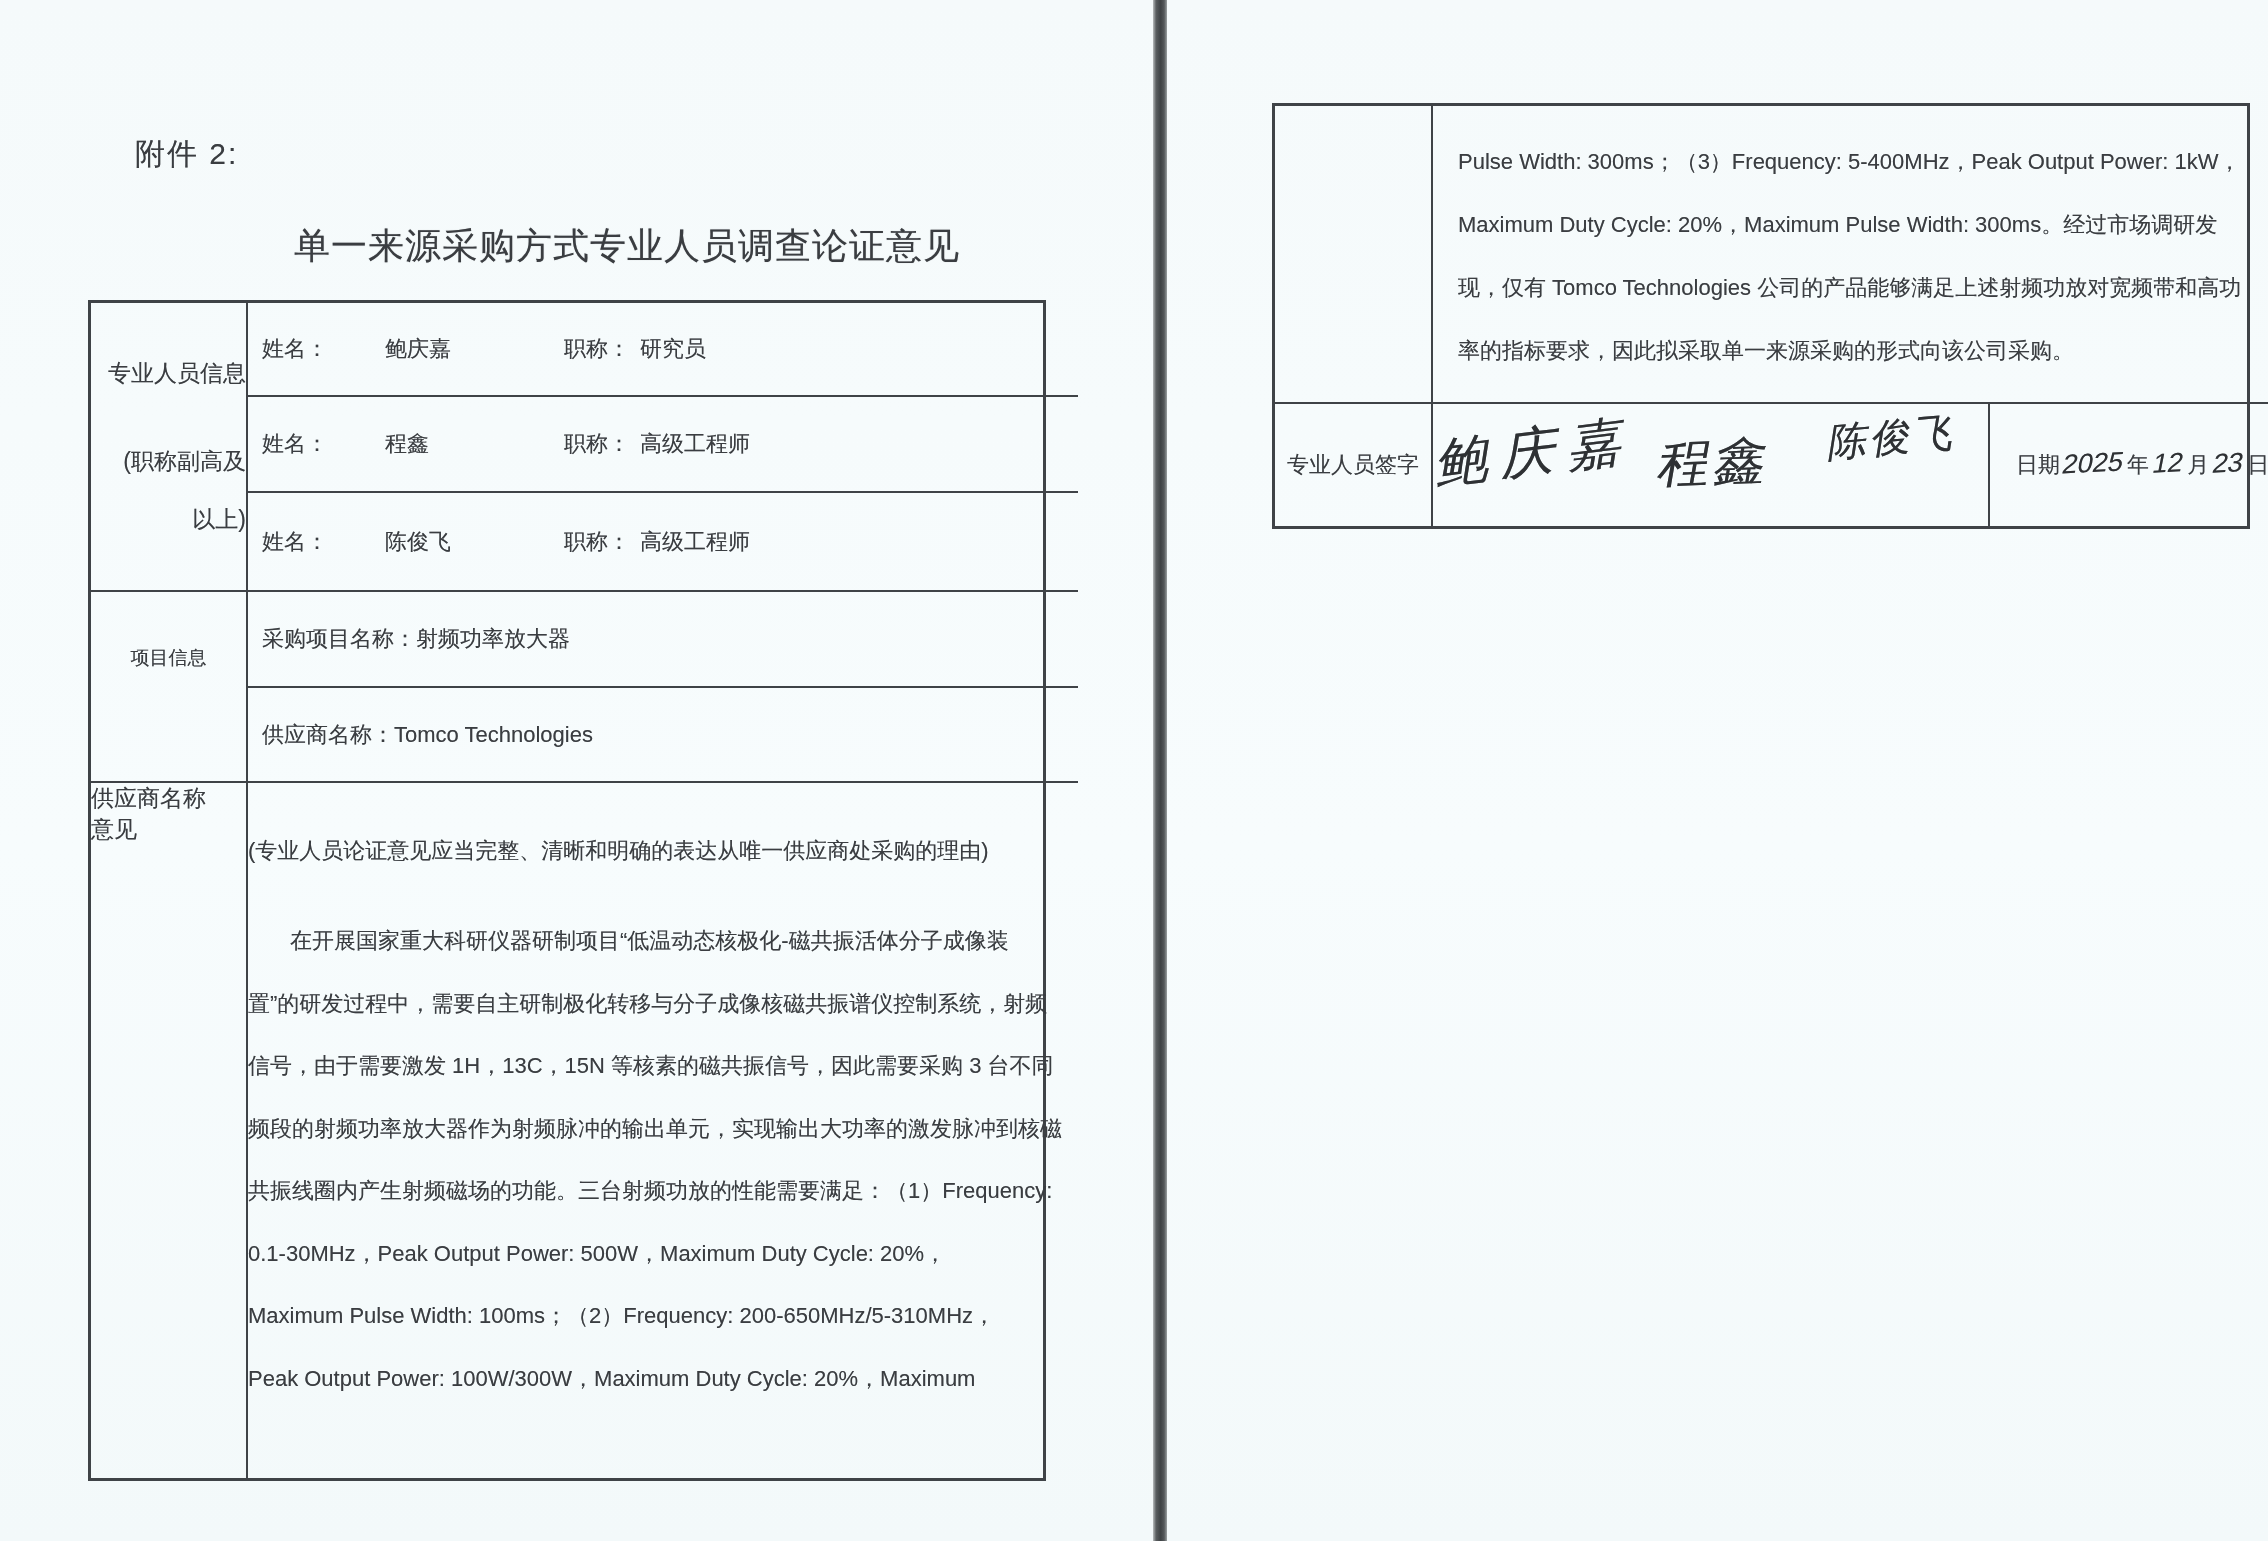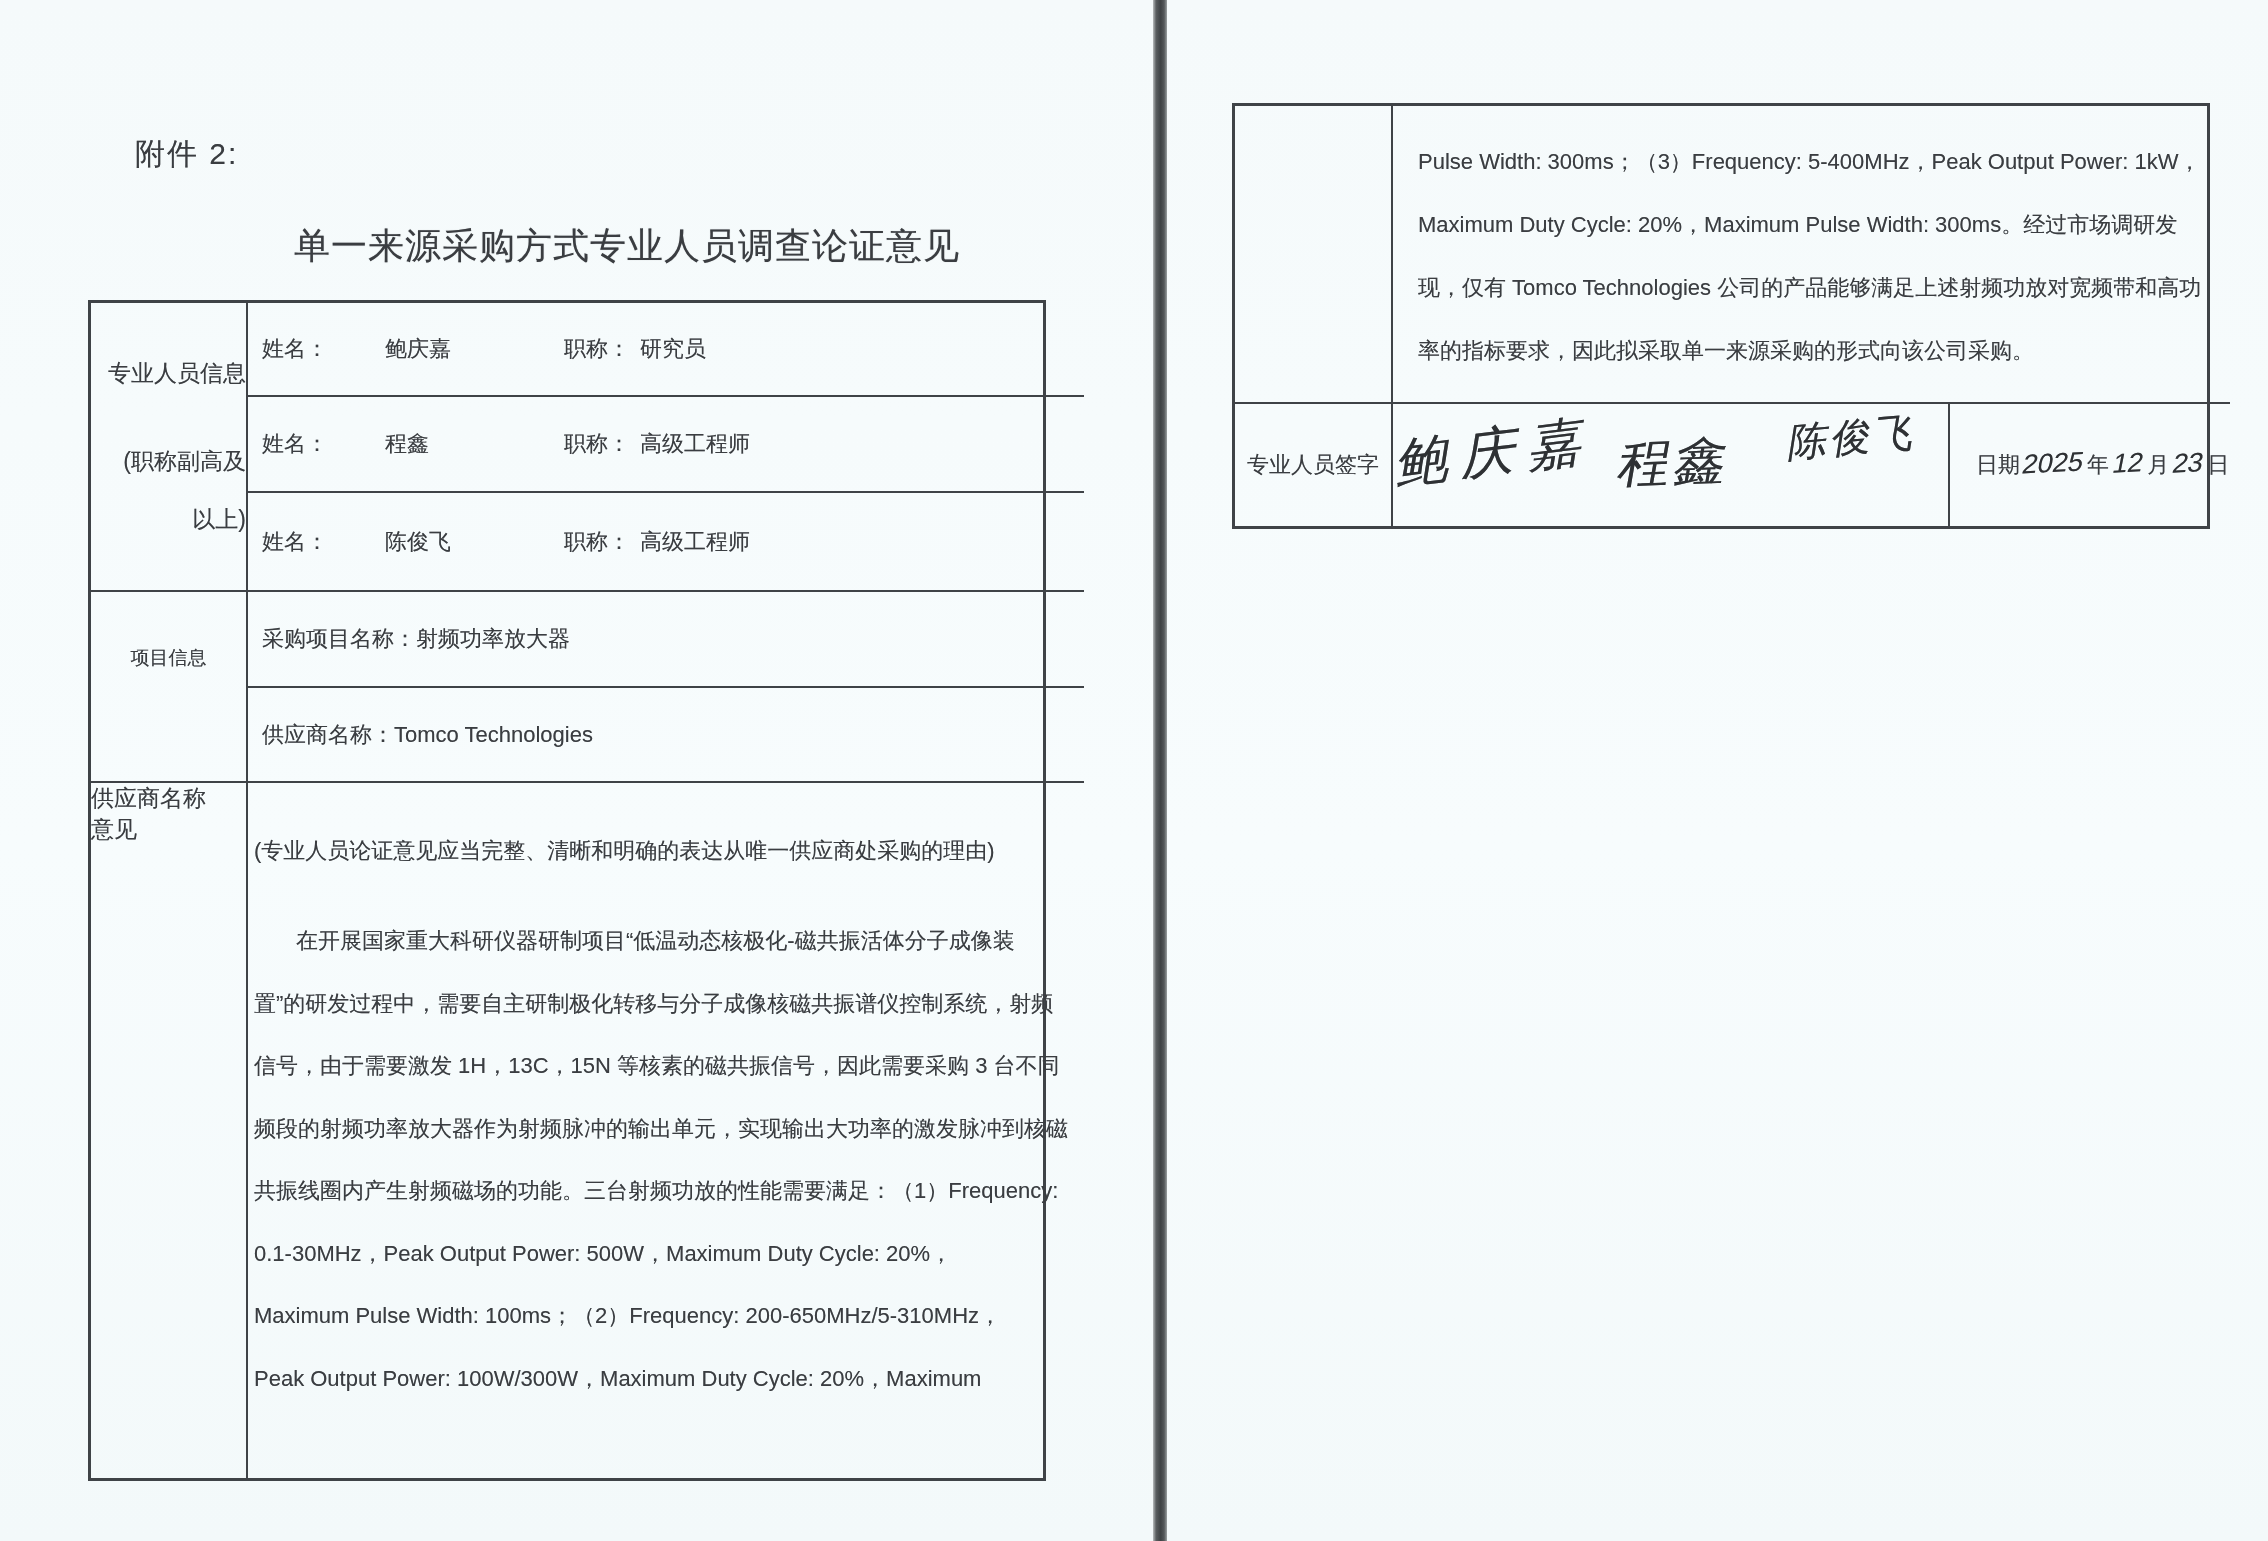--- a/index.html
+++ b/index.html
@@ -35,21 +35,21 @@
   }
   
   .table-left{
     position:absolute;left:88px;top:300px;width:958px;height:1181px;
     display:grid;
     grid-template-columns:155px 1fr;
     grid-template-rows:92px 96px 99px 96px 95px auto;
     border:3px solid var(--line);
   }
   .table-right{
-    position:absolute;left:1232px;top:103px;width:978px;height:426px;
+    position:absolute;left:1272px;top:103px;width:978px;height:426px;
     display:grid;
     grid-template-columns:156px 557px 1fr;
     grid-template-rows:296px auto;
     border:3px solid var(--line);
   }
   .cell{position:relative;font-size:22px;}
   .bl{border-left:2px solid var(--line);}
   .bt{border-top:2px solid var(--line);}
   
   .cell-personnel-hdr{grid-area:1/1/4/2;font-size:23px;}
@@ -64,21 +64,21 @@
   .cell-opinion-hdr .hl1{top:121px;}
   
   .name-row .nl{position:absolute;left:14px;top:50%;transform:translateY(-50%);white-space:nowrap;}
   .name-row .nv{position:absolute;left:137px;top:50%;transform:translateY(-50%);white-space:nowrap;}
   .name-row .tg{position:absolute;left:316px;top:50%;transform:translateY(-50%);display:flex;gap:10px;white-space:nowrap;}
   .cell-name-0{grid-area:1/2/2/3;}
   .cell-name-1{grid-area:2/2/3/3;}
   .cell-name-2{grid-area:3/2/4/3;}
   .cell-project-0{grid-area:4/2/5/3;display:flex;align-items:center;padding-left:14px;}
   .cell-project-1{grid-area:5/2/6/3;display:flex;align-items:center;padding-left:14px;}
-  .cell-opinion-body{grid-area:6/2/7/3;padding:0 16px 0 6px;}
+  .cell-opinion-body{grid-area:6/2/7/3;padding:0 16px 0 0;}
   .opinion-note{margin-top:48px;line-height:40px;white-space:nowrap;}
   .opinion-para{margin-top:39px;}
   .opinion-para .ln{line-height:62.5px;white-space:nowrap;}
   .opinion-para .ln.first{text-indent:42px;}
   .scan-text{text-shadow:0 0 0.6px rgba(58,61,65,.45);}
   
   .cell-empty{grid-area:1/1/2/2;}
   .cell-cont{grid-area:1/2/2/4;padding:24px 0 0 25px;}
   .cell-cont .ln{line-height:63px;white-space:nowrap;}
   .cell-sig-label{grid-area:2/1/3/2;display:flex;align-items:center;padding-left:12px;white-space:nowrap;}

